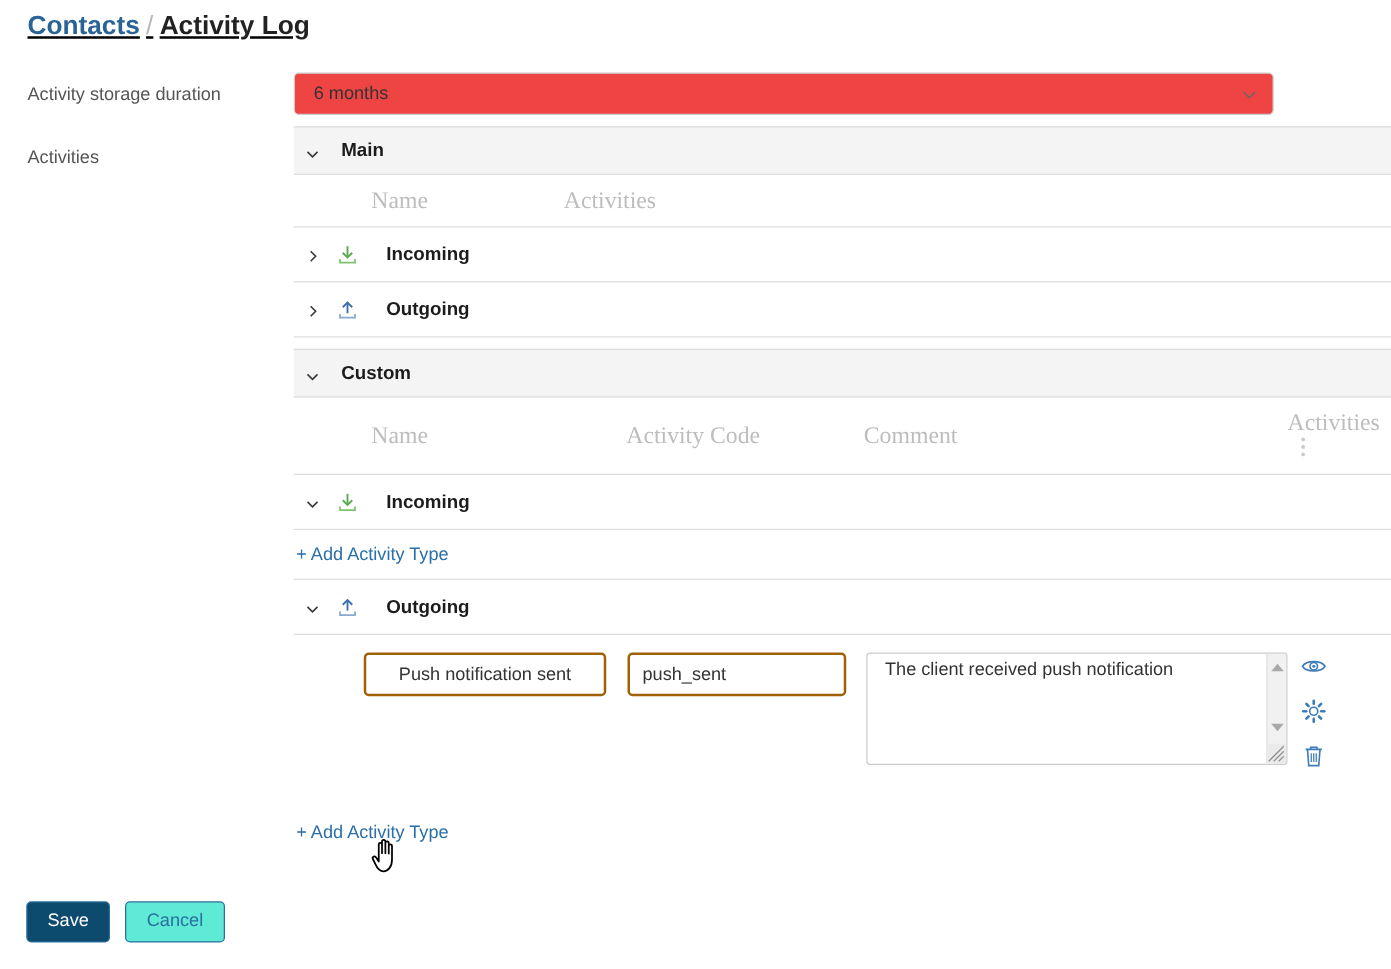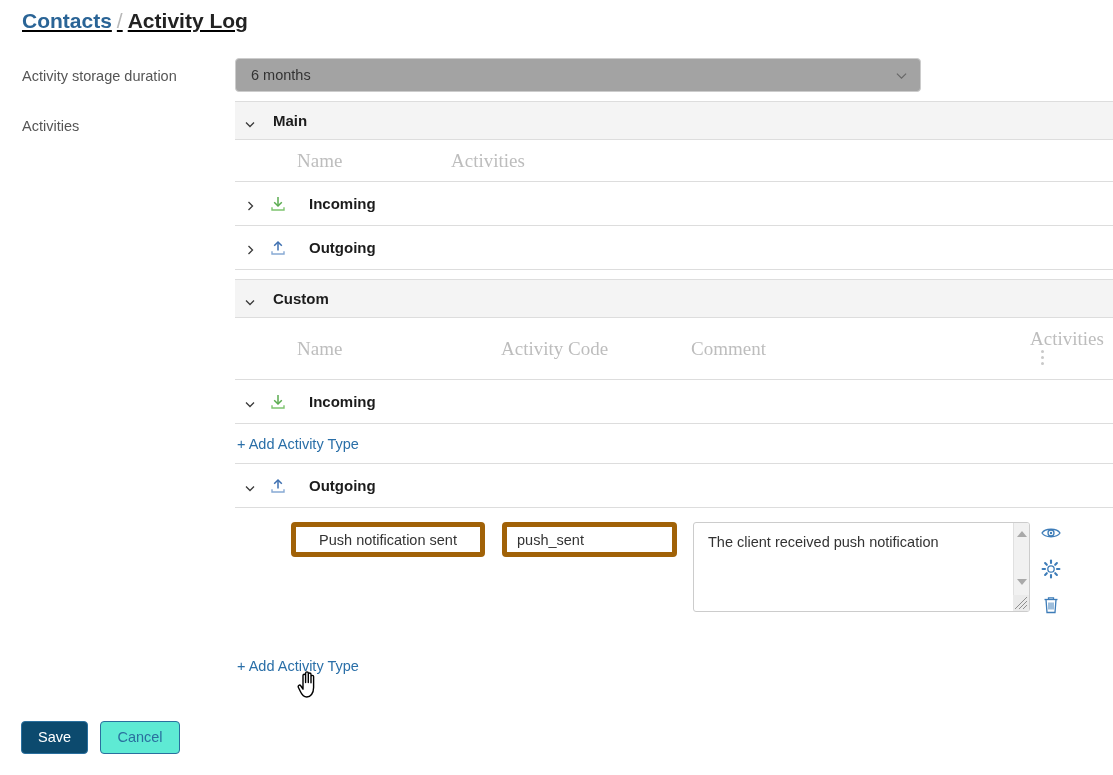--- a/index.html
+++ b/index.html
@@ -35,23 +35,23 @@
 
   
   .content-col {
     position: absolute; left: 235px; top: 58px;
     width: 885px;
   }
 
   
   .select-wrap {
     position: relative;
-    height: 34px; width: 686px;
+    height: 34px; width: 784px;
     border: 1px solid #cccccc; border-radius: 4px;
-    background: #a3a3a3;
+    background: #ef4444;
   }
   .select-value {
     position: absolute; left: 15px; top: 0;
     line-height: 32px; font-size: 14.5px; color: #333333;
   }
   .select-chevron {
     position: absolute; right: 13px; top: 11px;
     width: 11px; height: 11px;
   }
   .select-chevron svg { display: block; }
@@ -142,39 +142,39 @@
 
   
   .edit-row {
     position: relative;
     height: 108px;
     width: 885px;
   }
   .inp {
     position: absolute; top: 14px;
     height: 35px;
-    border: 5px solid #a16207; border-radius: 4px;
+    border: 2px solid #a16207; border-radius: 4px;
     background: #ffffff;
     font-family: "Liberation Sans", sans-serif;
     font-size: 14.5px; color: #333333;
     padding: 8px 10px;
     outline: none;
   }
   #inp-name { left: 56px; width: 194px; text-align: center; }
   #inp-code { left: 267px; width: 175px; }
 
   .ta-wrap {
     position: absolute; left: 458px; top: 14px;
     width: 337px; height: 90px;
     border: 1px solid #cccccc; border-radius: 3px;
     background: #ffffff;
     overflow: hidden;
   }
   .ta-text {
-    position: absolute; left: 14px; top: 9px; right: 26px;
+    position: absolute; left: 14px; top: 3px; right: 26px;
     font-size: 14.5px; color: #333333; line-height: 20px;
   }
   .ta-scroll {
     position: absolute; right: 0; top: 0; bottom: 0;
     width: 16px; background: #f1f1f1;
     border-left: 1px solid #e0e0e0;
   }
   .ta-arrow { position: absolute; left: 3px; width: 0; height: 0; }
   .ta-arrow.up {
     top: 8px;

